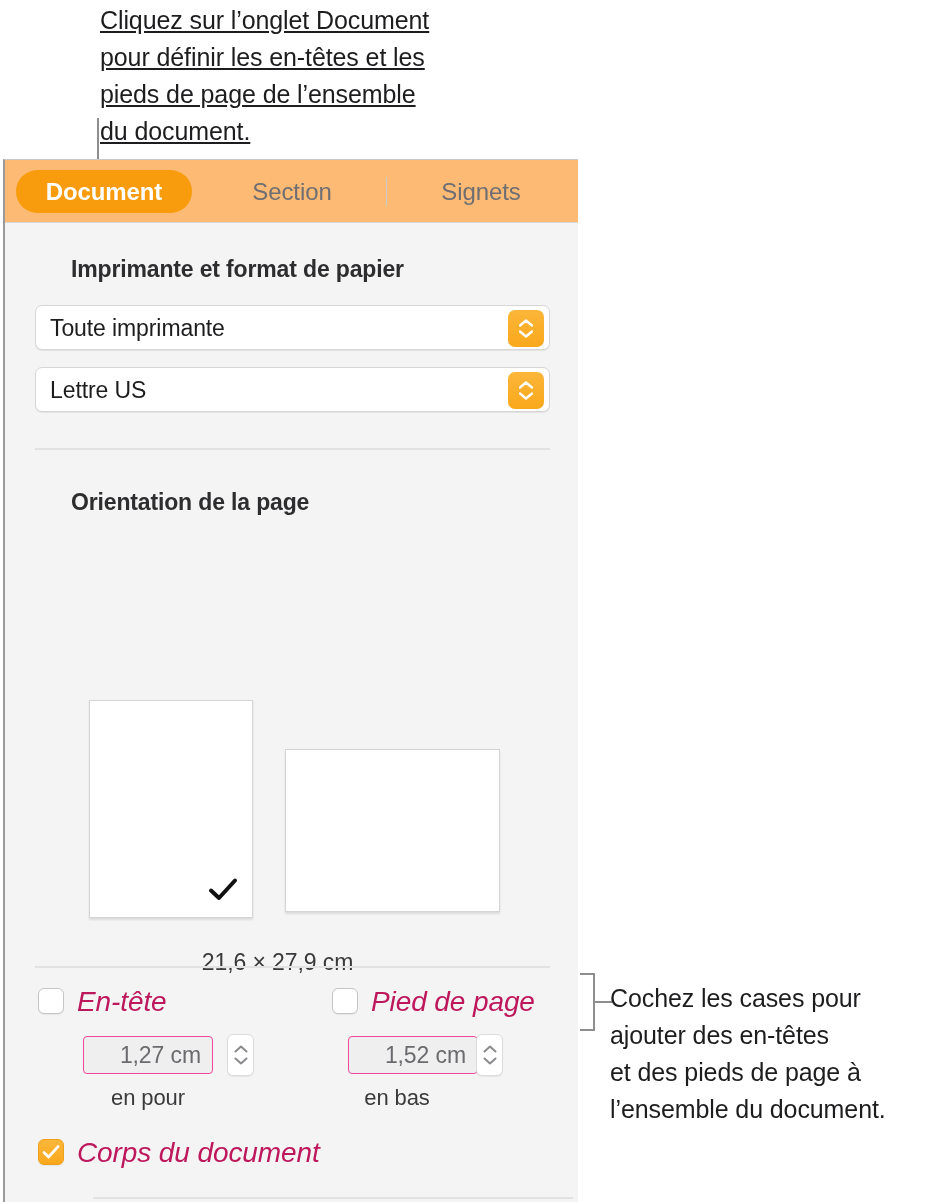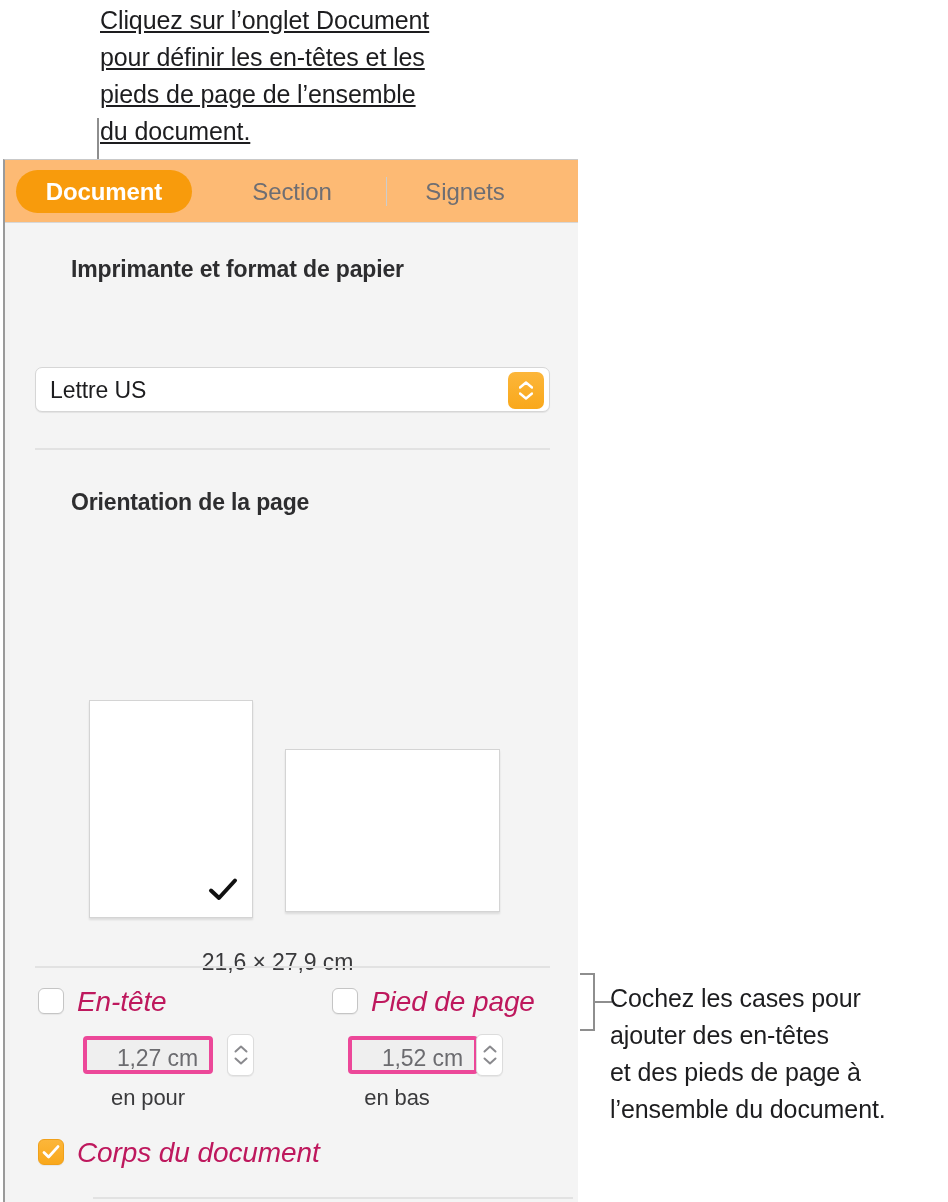--- a/index.html
+++ b/index.html
@@ -118,21 +118,21 @@
     cursor: default;
     letter-spacing: -0.1px;
   }
   .tab.active {
     background: #f89b0c;
     color: #ffffff;
     font-weight: bold;
   }
   #tab-document { left: 11px; width: 176px; }
   #tab-section  { left: 205px; width: 164px; }
-  #tab-signets  { left: 376px; width: 168px; }
+  #tab-signets  { left: 392px; width: 168px; }
   #tab-separator {
     position: absolute;
     left: 381px;
     top: 17px;
     width: 1px;
     height: 29px;
     background: #cccccc;
   }
 
   
@@ -256,21 +256,21 @@
     white-space: nowrap;
     font-style: italic;
   }
 
   
   .numfield {
     position: absolute;
     width: 130px;
     height: 38px;
     background: #efefef;
-    border: 4px solid #ec4899;
+    border: 1px solid #ec4899;
     border-radius: 4px;
     text-align: right;
     line-height: 36px;
     padding-right: 11px;
     font-size: 23px;
     color: #6b6b6f;
     letter-spacing: -0.1px;
   }
   .stepper-gray {
     position: absolute;
@@ -327,20 +327,35 @@
       <div id="tab-section" class="tab">
         <span>Section</span>
       </div>
       <div id="tab-signets" class="tab">
         <span>Signets</span>
       </div>
     </div>
 
     <div class="section-title" style="left:30px; top:96px;">Imprimante et format de papier</div>
 
+    <div class="popup" style="top:145px;">
+      <span class="popup-label">Toute imprimante</span>
+      <span class="stepper-orange">
+        <span class="chev">
+          <svg width="14" height="8" viewBox="0 0 14 8">
+              <path d="M1 6.5L7 1.5L13 6.5" stroke="#ffffff" stroke-width="2.4" fill="none" stroke-linecap="round" stroke-linejoin="round"></path>
+            </svg>
+        </span>
+        <span class="chev">
+          <svg width="14" height="8" viewBox="0 0 14 8">
+              <path d="M1 1.5L7 6.5L13 1.5" stroke="#ffffff" stroke-width="2.4" fill="none" stroke-linecap="round" stroke-linejoin="round"></path>
+            </svg>
+        </span>
+      </span>
+    </div>
 
     <div class="popup" style="top:207px;">
       <span class="popup-label">Lettre US</span>
       <span class="stepper-orange">
         <span class="chev">
           <svg width="14" height="8" viewBox="0 0 14 8">
               <path d="M1 6.5L7 1.5L13 6.5" stroke="#ffffff" stroke-width="2.4" fill="none" stroke-linecap="round" stroke-linejoin="round"></path>
             </svg>
         </span>
         <span class="chev">

